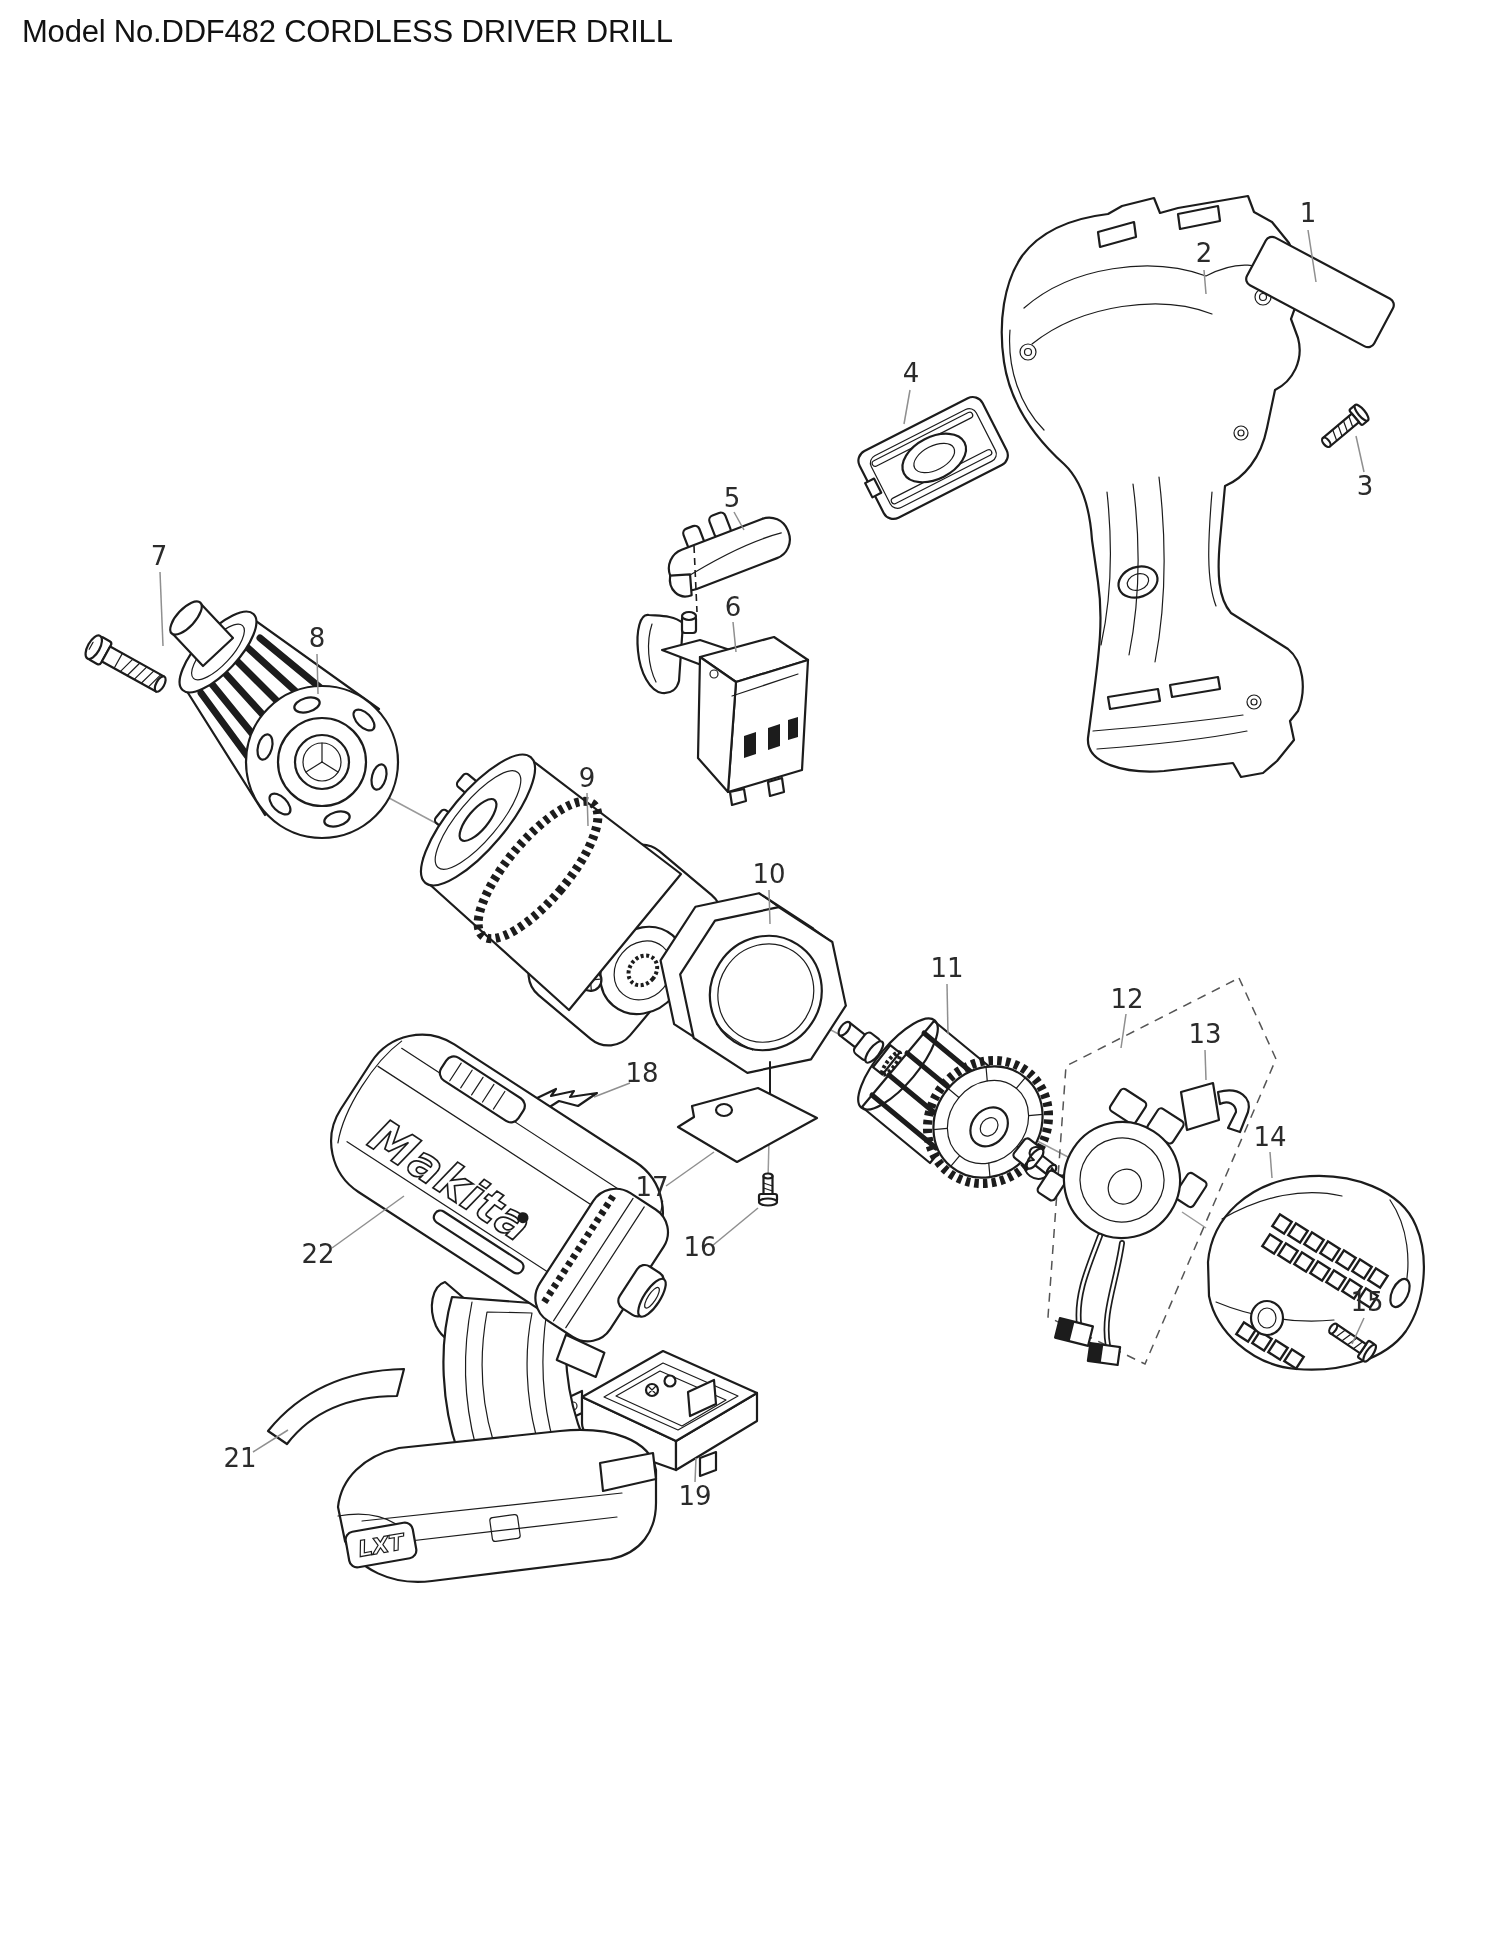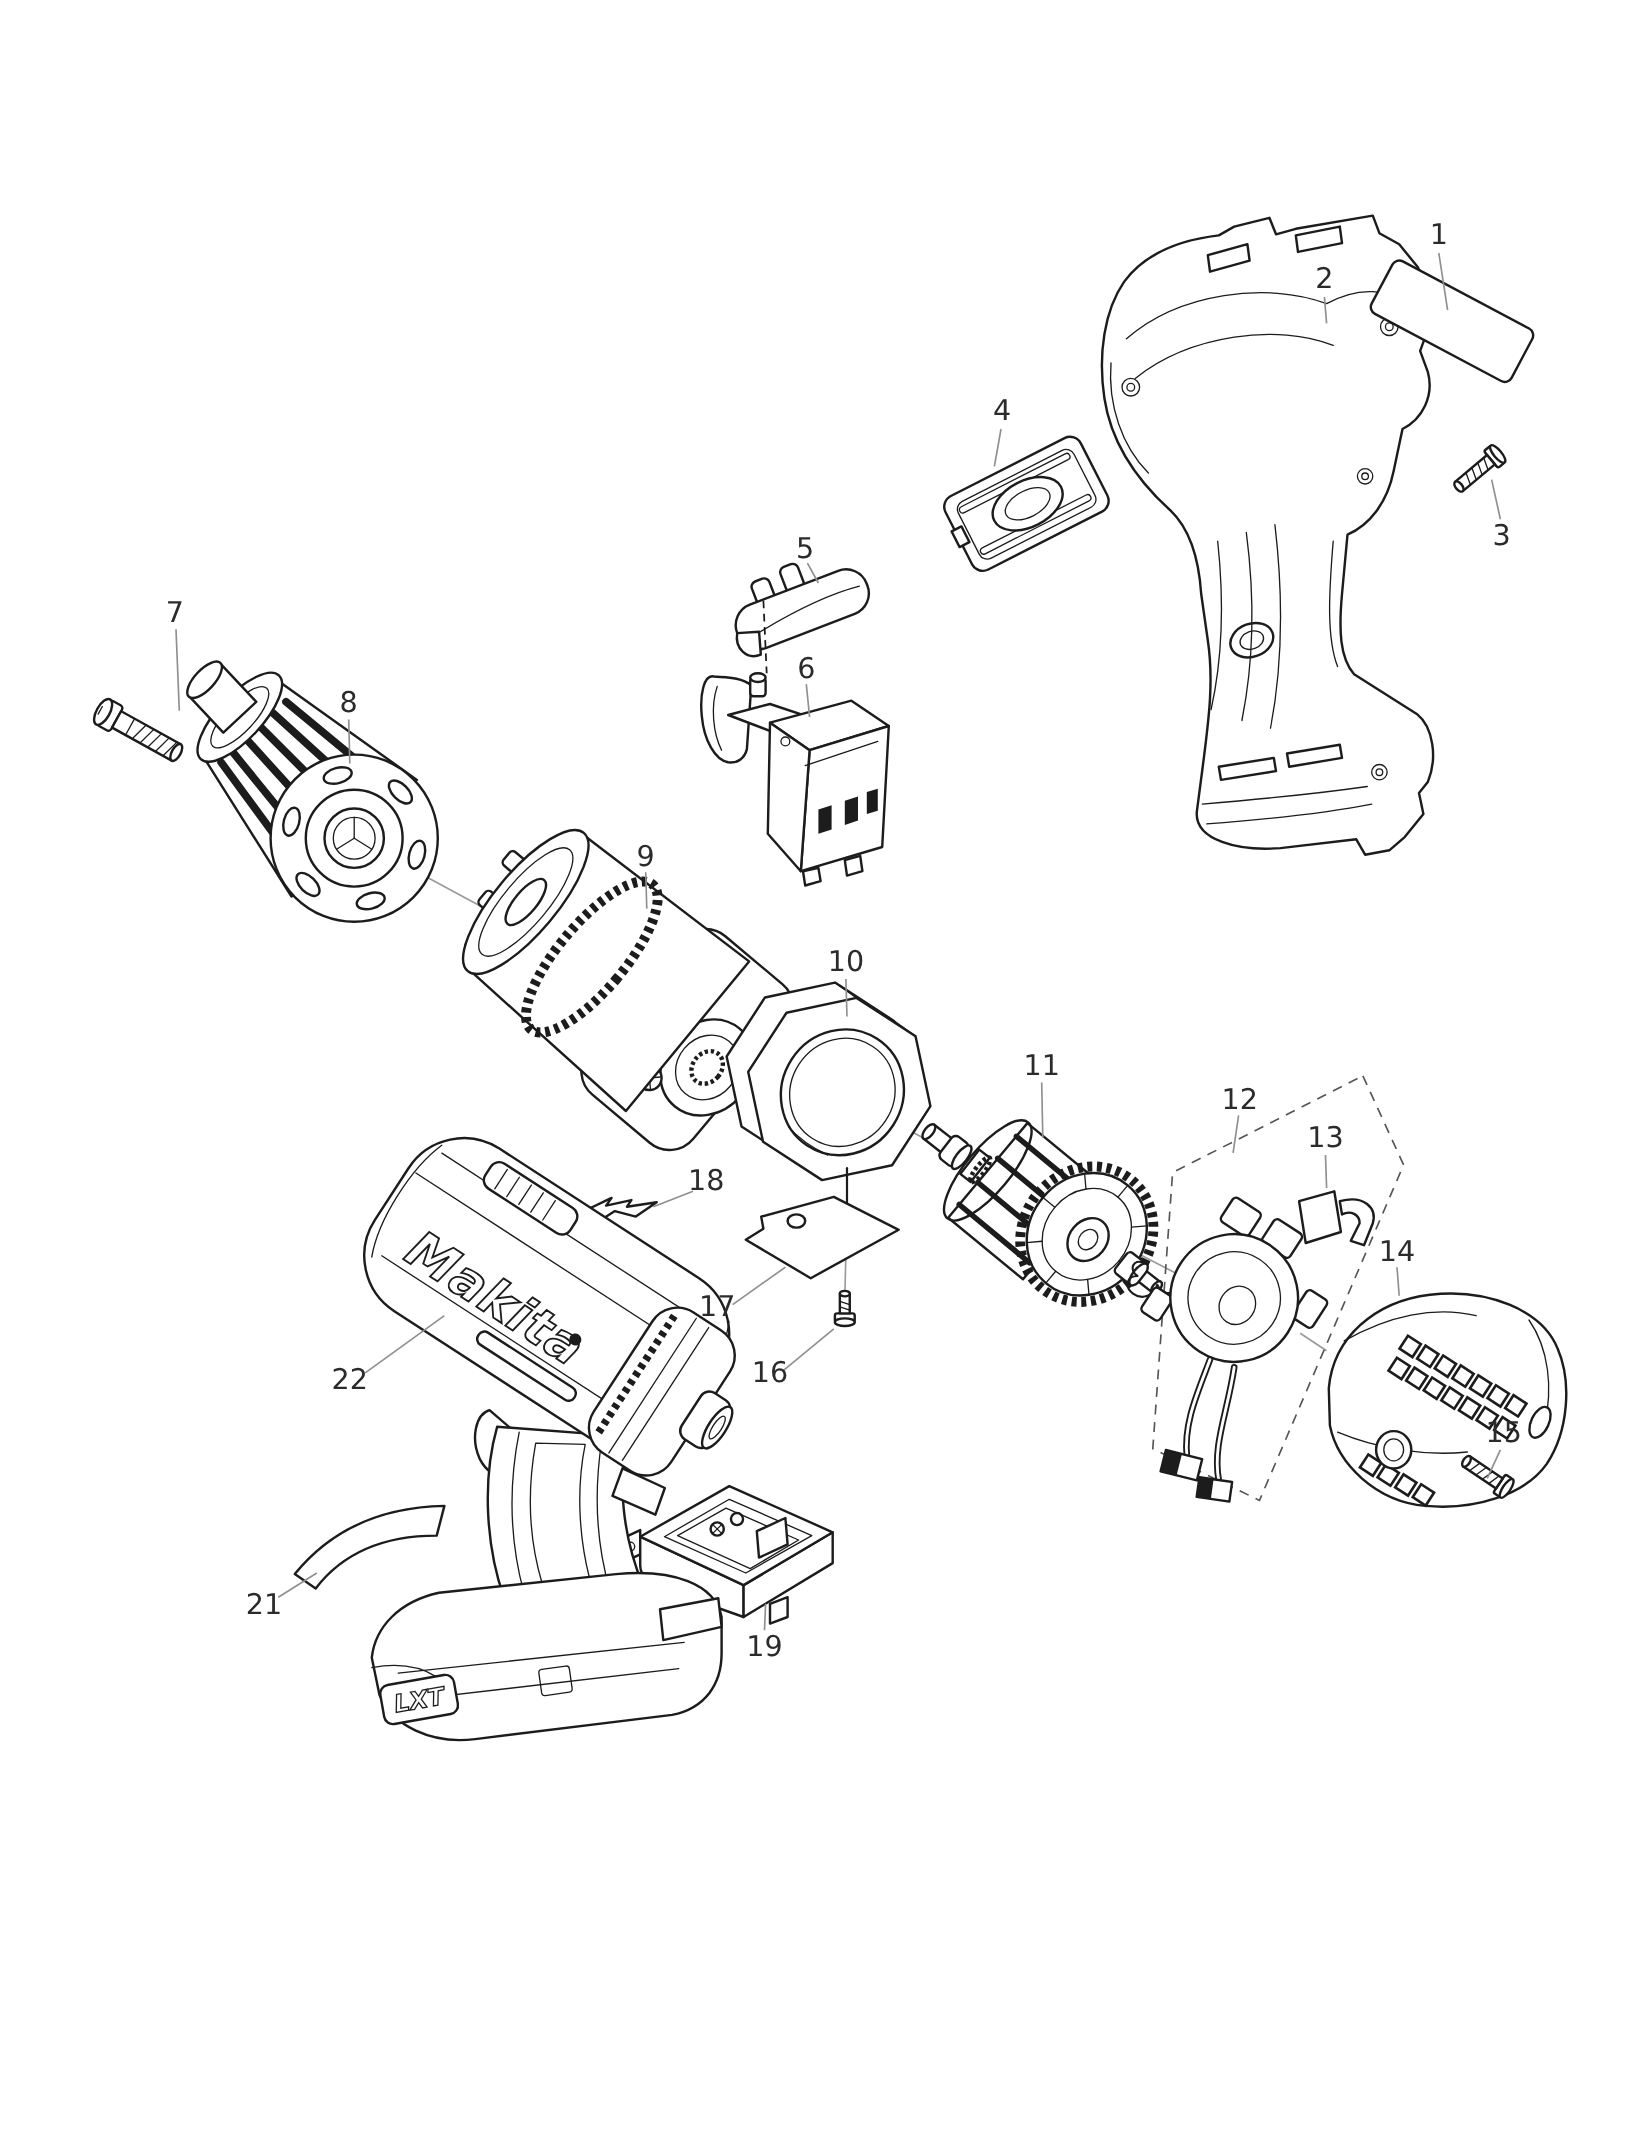--- a/index.html
+++ b/index.html
@@ -25,20 +25,21 @@
   .logo-text{font-family:"DejaVu Sans",sans-serif;font-style:italic;font-weight:700;font-size:46px;
              fill:#ffffff;stroke:#1c1c1c;stroke-width:1.7;letter-spacing:1px;}
   .lxt-text{font-family:"DejaVu Sans",sans-serif;font-style:italic;font-weight:700;font-size:22px;
             fill:#ffffff;stroke:#1c1c1c;stroke-width:1.2;text-anchor:middle;}
   .vent rect{fill:#ffffff;stroke:#1c1c1c;stroke-width:2.4;}
 </style>
 </head>
 <body>
 
 <div class="page">
+  <div class="title">Model No.DDF482 CORDLESS DRIVER DRILL</div>
 
   <svg id="diagram" width="1500" height="1954" viewBox="0 0 1500 1954">
 
     <g>
       <line class="axisline" x1="186" y1="692" x2="214" y2="707"></line>
       <line class="axisline" x1="352" y1="778" x2="443" y2="827"></line>
       <line class="axisline" x1="782" y1="1004" x2="846" y2="1038"></line>
       <line class="axisline" x1="1016" y1="1130" x2="1070" y2="1158"></line>
       <line class="axisline" x1="1182" y1="1212" x2="1206" y2="1228"></line>
       <line class="axisline" x1="1268" y1="1300" x2="1346" y2="1342"></line>

